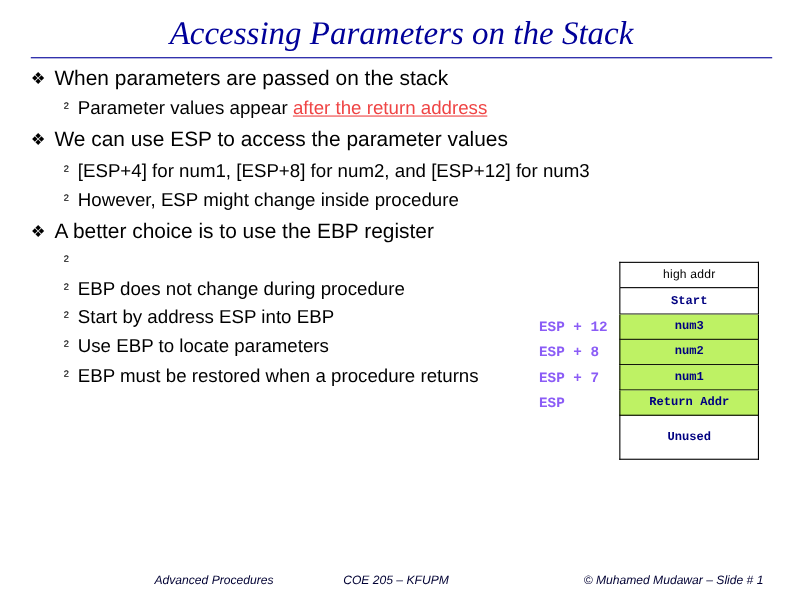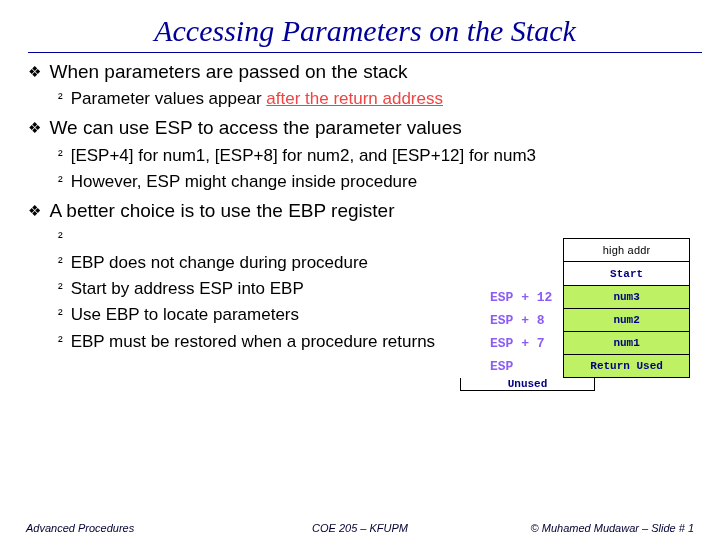--- a/index.html
+++ b/index.html
@@ -98,33 +98,33 @@
   .bb { border-bottom: 1px solid #000; }
   .bt { border-top: 1px solid #000; }
   .bg-yellow { background: #bef264; }
   .high-addr {
     font-family: Arial, sans-serif;
     font-weight: normal;
     color: #000;
     letter-spacing: 0.2px;
   }
   .used-row { height: 25px; }
-  .unused-row { height: 40px; flex-direction: column; }
+  .unused-row { height: 40px; }
 
   .footer {
     position: absolute;
     left: 0; bottom: 6px;
     width: 720px;
     display: flex;
     font-size: 11px;
     font-style: italic;
     color: #000033;
     padding: 0 26px;
   }
-  .footer .fl { flex: 1; text-align: left; }
+  .footer .fl { flex: 1; text-align: right; }
   .footer .fc { flex: 1; text-align: center; }
   .footer .fr { flex: 1; text-align: right; }
 </style>
 </head>
 <body>
 
 <div class="slide">
 
   <div class="title">Accessing Parameters on the Stack</div>
 
@@ -198,21 +198,21 @@
     <div class="stack-row">
       <div class="stack-label">ESP + 8</div>
       <div class="stack-box box-col bb bg-yellow">num2</div>
     </div>
     <div class="stack-row">
       <div class="stack-label">ESP + 7</div>
       <div class="stack-box box-col bb bg-yellow">num1</div>
     </div>
     <div class="stack-row">
       <div class="stack-label">ESP</div>
-      <div class="stack-box box-col bb bg-yellow">Return Used</div>
+      <div class="stack-box box-col bb bg-yellow">Return Addr</div>
     </div>
 
     <div class="stack-row unused-row">
       <div class="stack-label"></div>
       <div class="stack-box box-col bb">Unused</div>
     </div>
   </div>
 
   <div class="footer">
     <div class="fl">Advanced Procedures</div>

